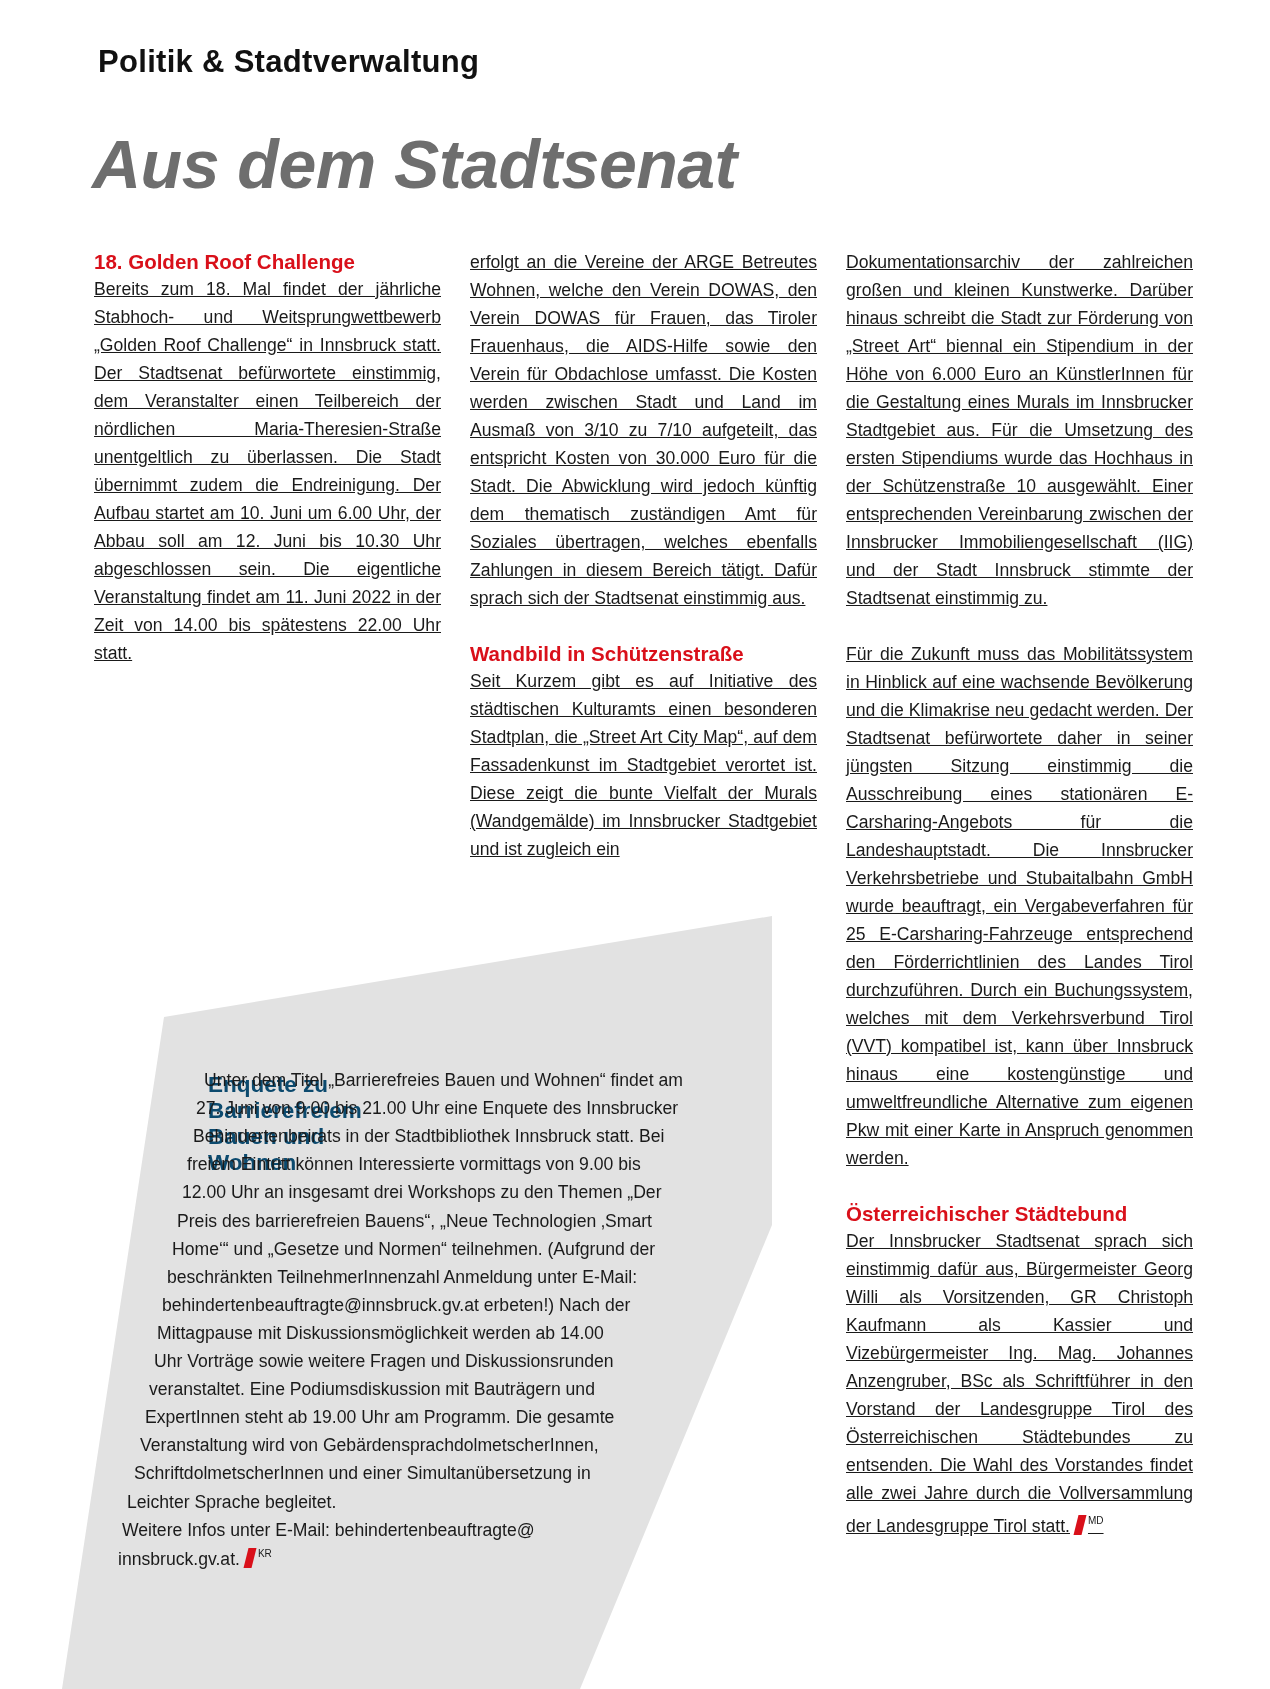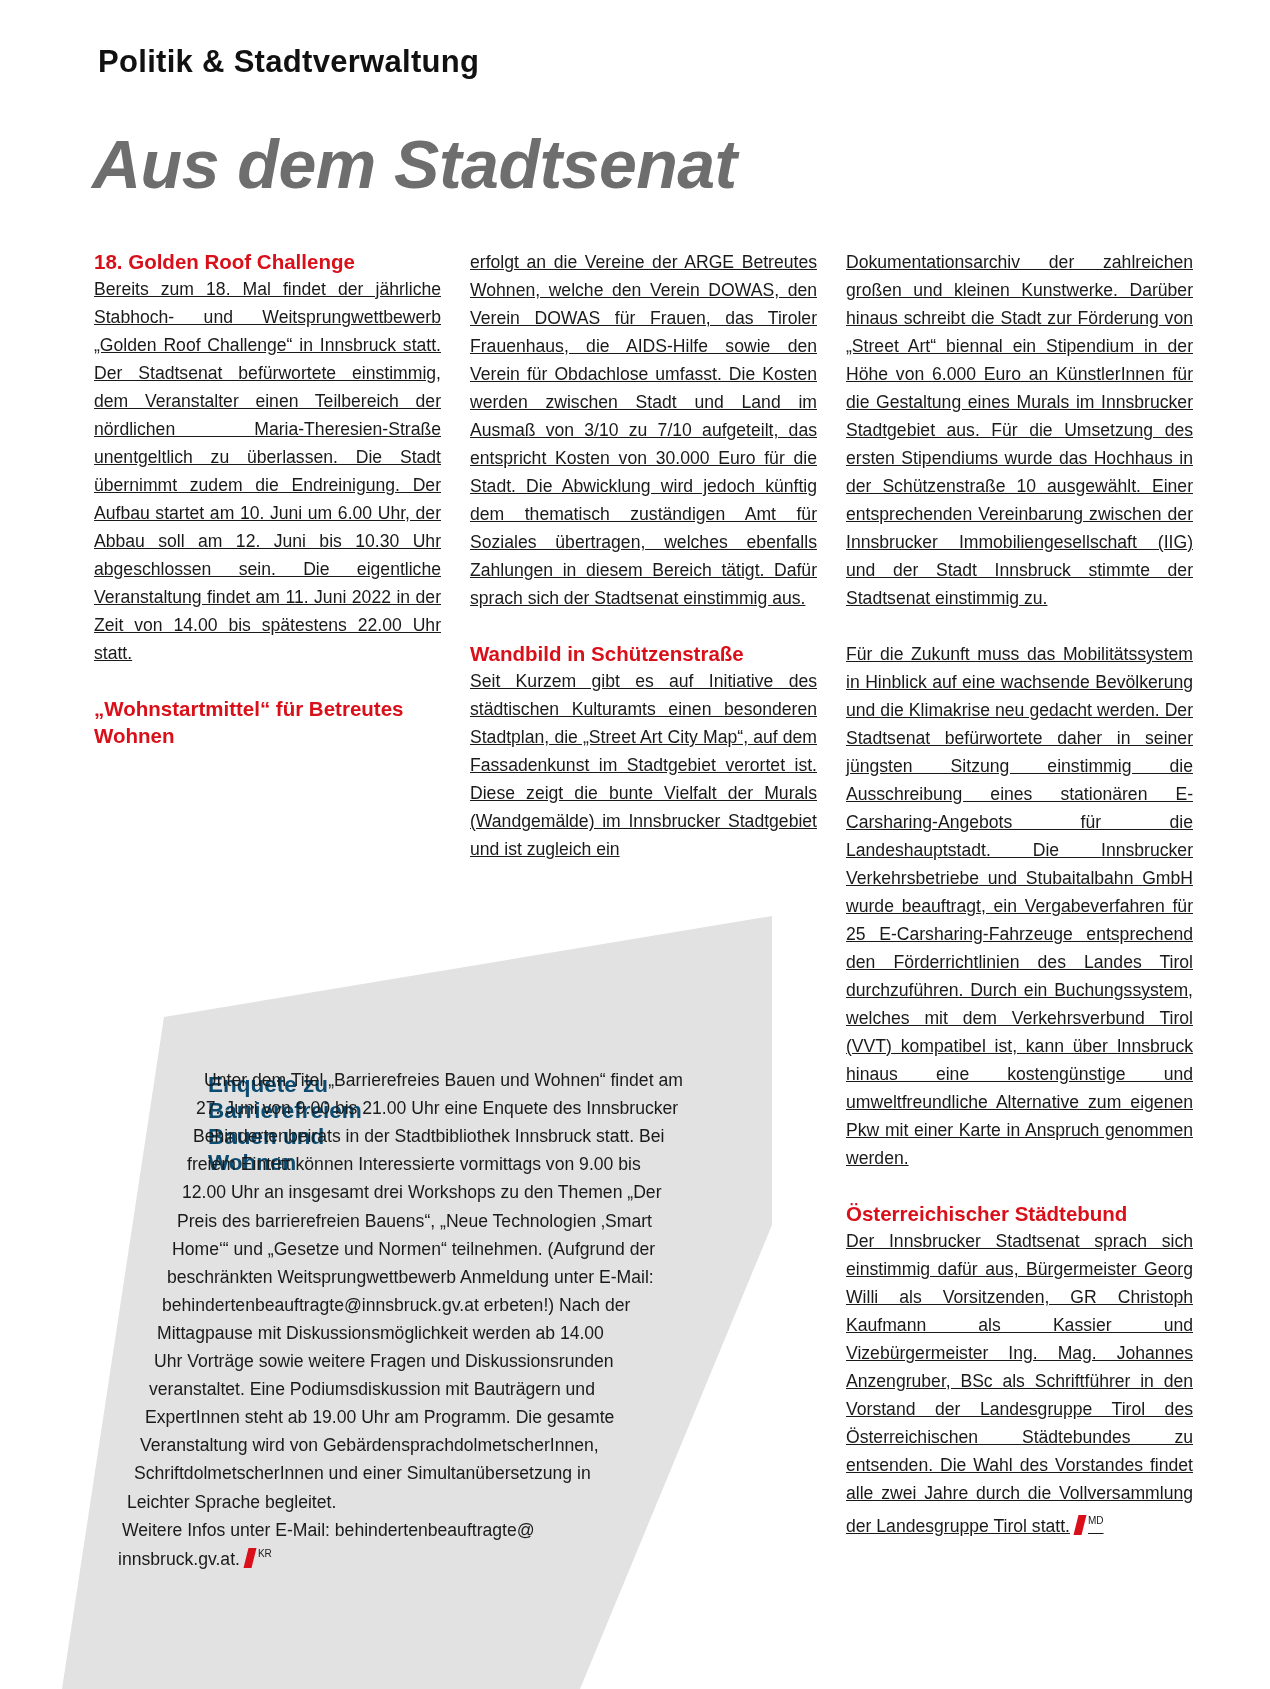--- a/index.html
+++ b/index.html
@@ -31,21 +31,20 @@
   <polygon points="164,1017 772,916 772,1225 580,1689 62,1689" fill="#e2e2e2"></polygon>
 </svg>
 
 <div class="section-label">Politik &amp; Stadtverwaltung</div>
 <h1 class="page-title" style="margin:0;">Aus dem Stadtsenat</h1>
 
 <div class="col col1">
   <h2 class="hd">18. Golden Roof Challenge</h2>
   <p>Bereits zum 18. Mal findet der jährliche Stabhoch- und Weitsprungwettbewerb „Golden Roof Challenge“ in Innsbruck statt. Der Stadtsenat befürwortete einstimmig, dem Veranstalter einen Teilbereich der nördlichen Maria-Theresien-Straße unentgeltlich zu überlassen. Die Stadt übernimmt zudem die Endreinigung. Der Aufbau startet am 10. Juni um 6.00 Uhr, der Abbau soll am 12. Juni bis 10.30 Uhr abgeschlossen sein. Die eigentliche Veranstaltung findet am 11. Juni 2022 in der Zeit von 14.00 bis spätestens 22.00 Uhr statt.</p>
   <div class="gap"></div>
-  <h2 class="hd">„Wohnstartmittel“ für Betreutes Wohnen</h2>
 </div>
 
 <div class="col col2">
   <p>erfolgt an die Vereine der ARGE Betreutes Wohnen, welche den Verein DOWAS, den Verein DOWAS für Frauen, das Tiroler Frauenhaus, die AIDS-Hilfe sowie den Verein für Obdachlose umfasst. Die Kosten werden zwischen Stadt und Land im Ausmaß von 3/10 zu 7/10 aufgeteilt, das entspricht Kosten von 30.000 Euro für die Stadt. Die Abwicklung wird jedoch künftig dem thematisch zuständigen Amt für Soziales übertragen, welches ebenfalls Zahlungen in diesem Bereich tätigt. Dafür sprach sich der Stadtsenat einstimmig aus.</p>
   <div class="gap"></div>
   <h2 class="hd">Wandbild in Schützenstraße</h2>
   <p>Seit Kurzem gibt es auf Initiative des städtischen Kulturamts einen besonderen Stadtplan, die „Street Art City Map“, auf dem Fassadenkunst im Stadtgebiet verortet ist. Diese zeigt die bunte Vielfalt der Murals (Wandgemälde) im Innsbrucker Stadtgebiet und ist zugleich ein</p>
 </div>
 
 <div class="col col3">
@@ -62,21 +61,21 @@
 <div class="box">
   <div class="box-title">Enquete zu Barrierefreiem Bauen und Wohnen</div>
   <div id="box-lines">
       <div class="box-line" style="left: 204px; top: 1070px;">Unter dem Titel „Barrierefreies Bauen und Wohnen“ findet am</div>
       <div class="box-line" style="left: 196px; top: 1098.1px;">27. Juni von 9.00 bis 21.00 Uhr eine Enquete des Innsbrucker</div>
       <div class="box-line" style="left: 193px; top: 1126.2px;">Behindertenbeirats in der Stadtbibliothek Innsbruck statt. Bei</div>
       <div class="box-line" style="left: 187px; top: 1154.3px;">freiem Eintritt können Interessierte vormittags von 9.00 bis</div>
       <div class="box-line" style="left: 182px; top: 1182.4px;">12.00 Uhr an insgesamt drei Workshops zu den Themen „Der</div>
       <div class="box-line" style="left: 177px; top: 1210.5px;">Preis des barrierefreien Bauens“, „Neue Technologien ‚Smart</div>
       <div class="box-line" style="left: 172px; top: 1238.6px;">Home‘“ und „Gesetze und Normen“ teilnehmen. (Aufgrund der</div>
-      <div class="box-line" style="left: 167px; top: 1266.7px;">beschränkten Weitsprungwettbewerb Anmeldung unter E-Mail:</div>
+      <div class="box-line" style="left: 167px; top: 1266.7px;">beschränkten TeilnehmerInnenzahl Anmeldung unter E-Mail:</div>
       <div class="box-line" style="left: 162px; top: 1294.8px;">behindertenbeauftragte@innsbruck.gv.at erbeten!) Nach der</div>
       <div class="box-line" style="left: 157px; top: 1322.9px;">Mittagpause mit Diskussionsmöglichkeit werden ab 14.00</div>
       <div class="box-line" style="left: 154px; top: 1351px;">Uhr Vorträge sowie weitere Fragen und Diskussionsrunden</div>
       <div class="box-line" style="left: 149px; top: 1379.1px;">veranstaltet. Eine Podiumsdiskussion mit Bauträgern und</div>
       <div class="box-line" style="left: 145px; top: 1407.2px;">ExpertInnen steht ab 19.00 Uhr am Programm. Die gesamte</div>
       <div class="box-line" style="left: 140px; top: 1435.3px;">Veranstaltung wird von GebärdensprachdolmetscherInnen,</div>
       <div class="box-line" style="left: 134px; top: 1463.4px;">SchriftdolmetscherInnen und einer Simultanübersetzung in</div>
       <div class="box-line" style="left: 127px; top: 1491.5px;">Leichter Sprache begleitet.</div>
       <div class="box-line" style="left: 122px; top: 1519.6px;">Weitere Infos unter E-Mail: behindertenbeauftragte@</div>
       <div class="box-line" style="left: 118px; top: 1547.7px;">innsbruck.gv.at.<span class="endmark"></span><span class="initials">KR</span></div>

